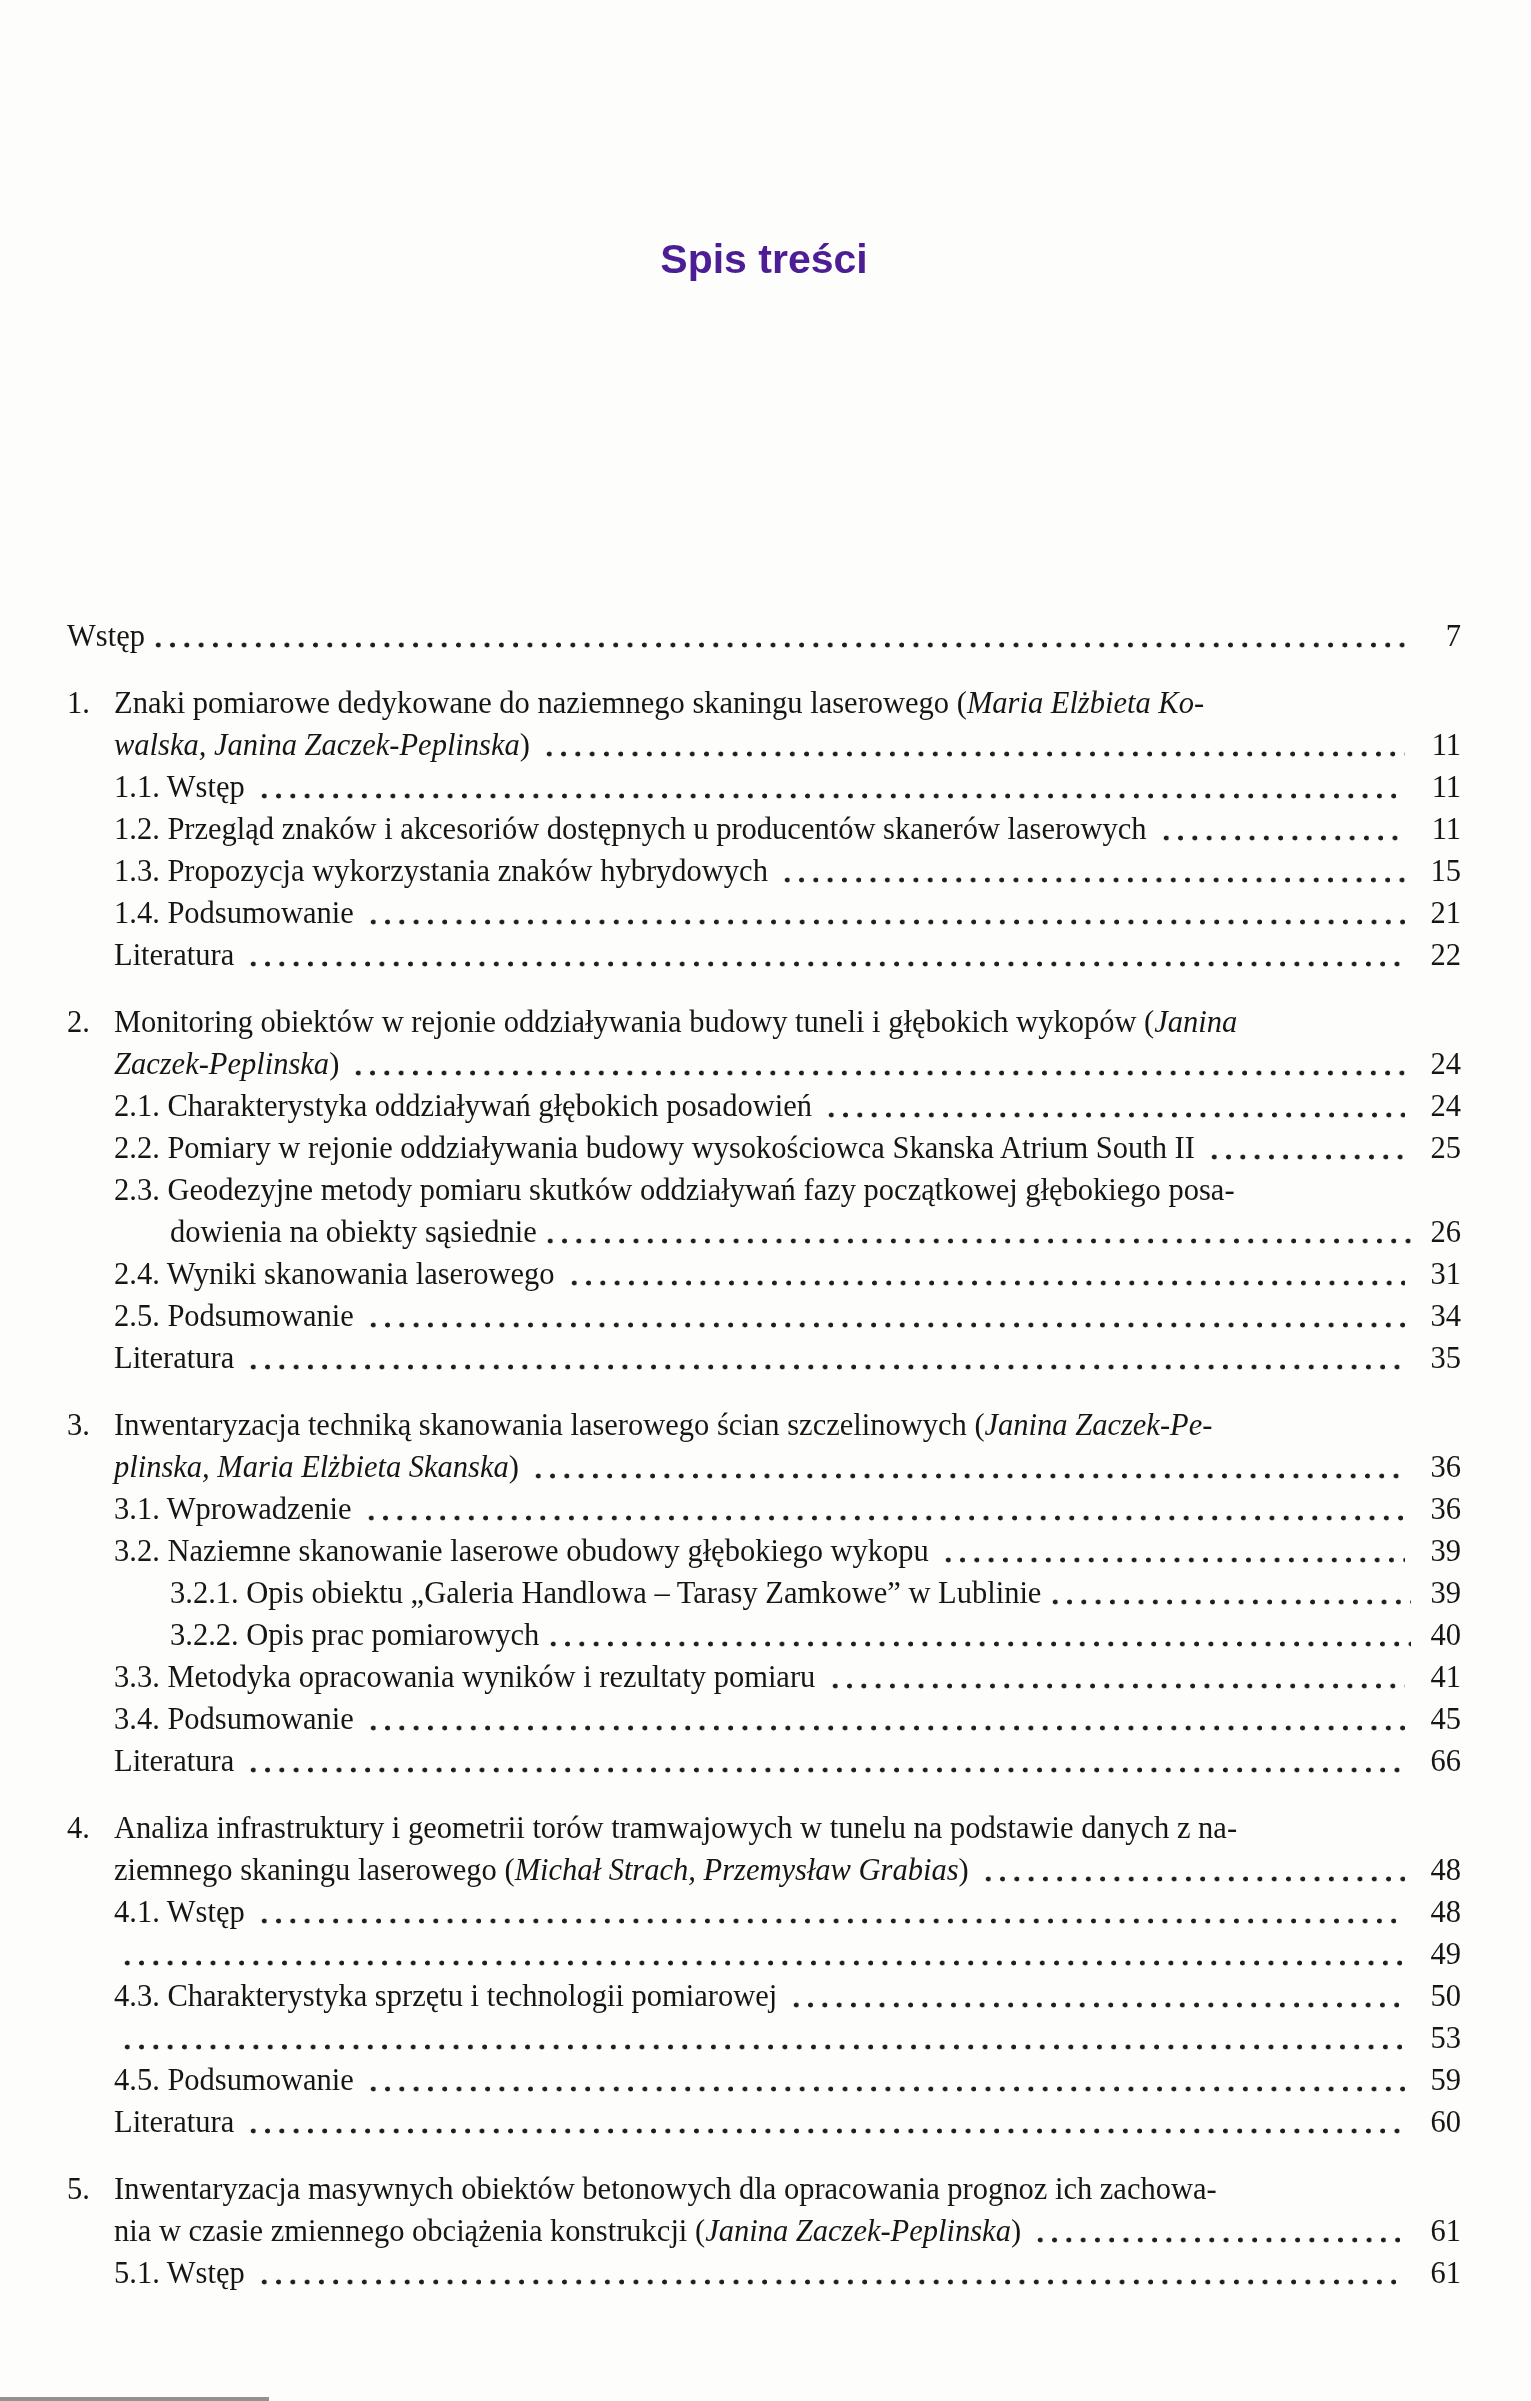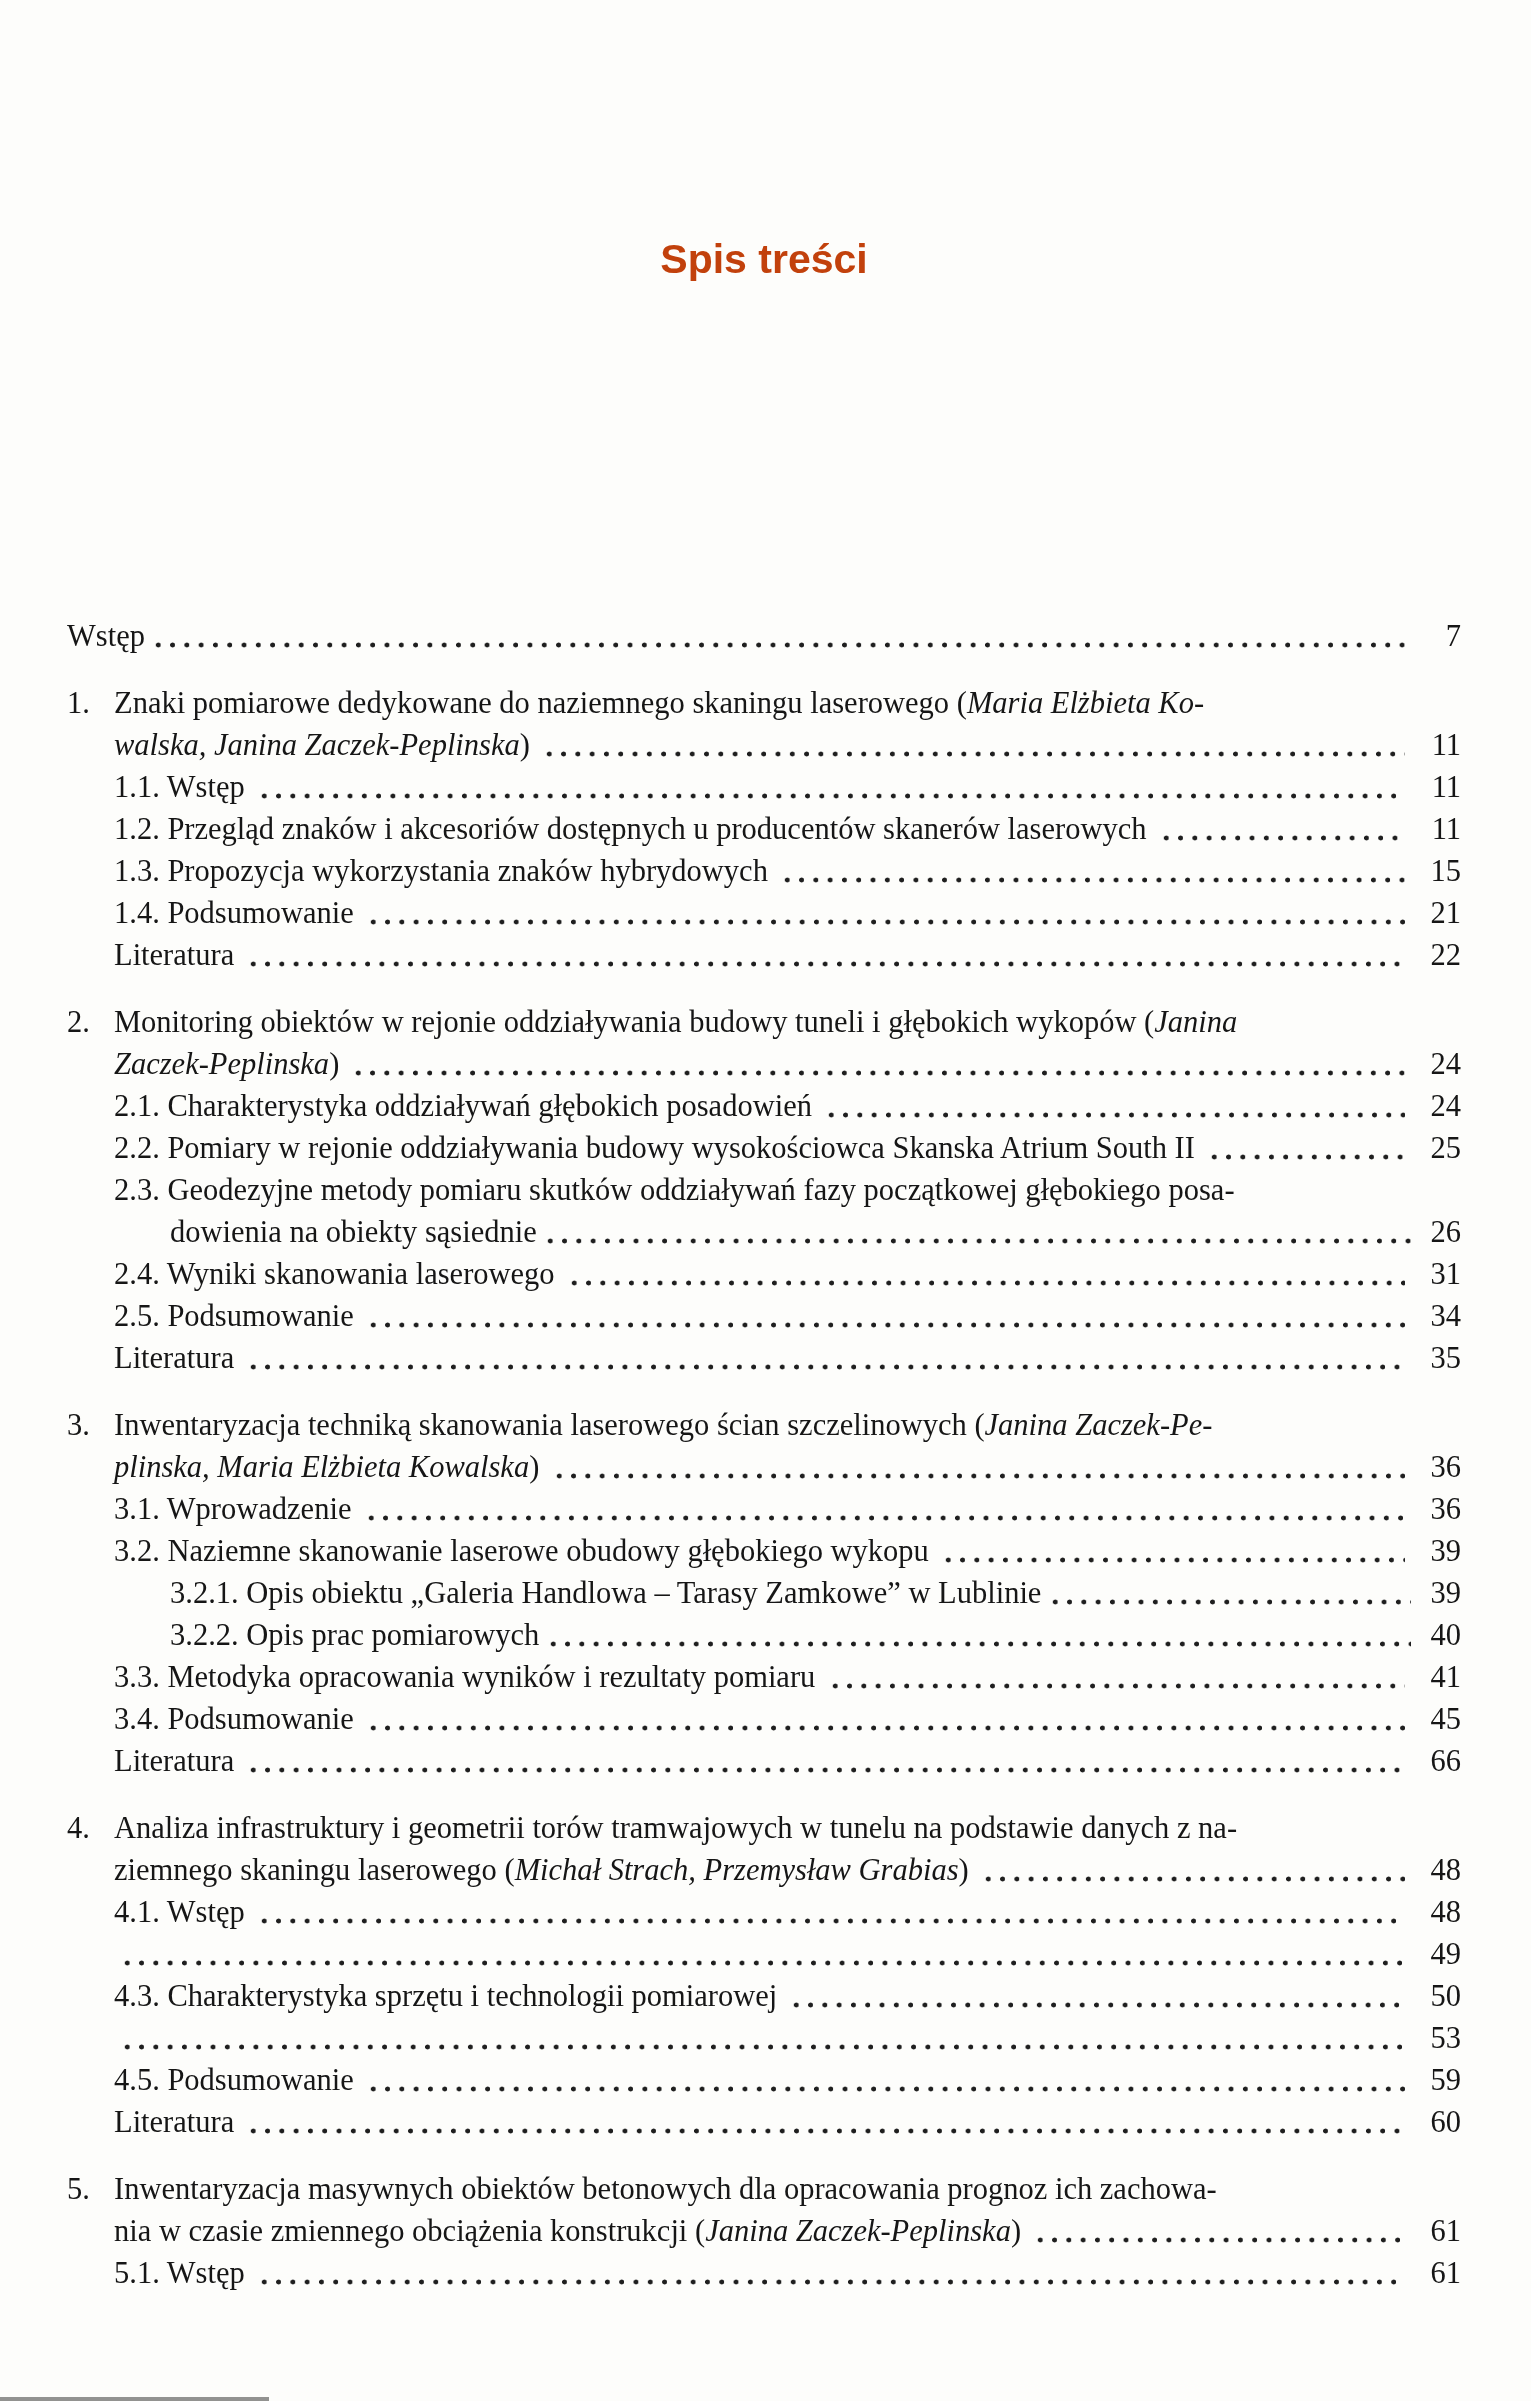--- a/index.html
+++ b/index.html
@@ -16,21 +16,21 @@
   }
   .content {
     padding: 235px 70px 0 67px;
   }
   .title {
     text-align: center;
     font-family: "Liberation Sans", sans-serif;
     font-weight: bold;
     font-size: 41px;
     line-height: 48px;
-    color: #c2410c;
+    color: #4c1d95;
     margin-bottom: 332px;
   }
   .toc-list { width: 100%; }
   .line {
     display: flex;
     align-items: baseline;
     font-size: 30.5px;
     line-height: 42px;
     white-space: nowrap;
   }
@@ -154,21 +154,21 @@
         <div class="line ind1">
           <span class="line-text"><span>Literatura</span></span>
           <span class="leader"></span>
           <span class="pagenum">35</span>
         </div>
         <div class="line ind0 gap">
           <span class="chapnum">3.</span>
           <span class="line-text"><span>Inwentaryzacja techniką skanowania laserowego ścian szczelinowych (</span><span class="it">Janina Zaczek-Pe-</span></span>
         </div>
         <div class="line ind1">
-          <span class="line-text"><span class="it">plinska, Maria Elżbieta Kowalska</span><span>)</span></span>
+          <span class="line-text"><span class="it">plinska, Maria Elżbieta Skanska</span><span>)</span></span>
           <span class="leader"></span>
           <span class="pagenum">36</span>
         </div>
         <div class="line ind1">
           <span class="line-text"><span>3.1. Wprowadzenie</span></span>
           <span class="leader"></span>
           <span class="pagenum">36</span>
         </div>
         <div class="line ind1">
           <span class="line-text"><span>3.2. Naziemne skanowanie laserowe obudowy głębokiego wykopu</span></span>

